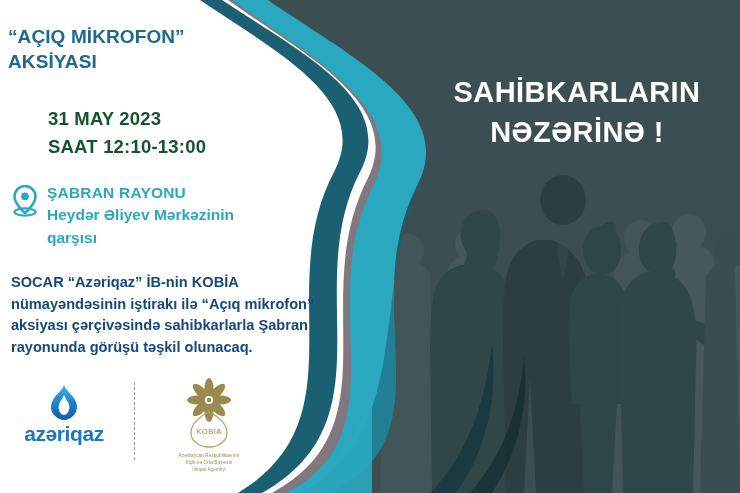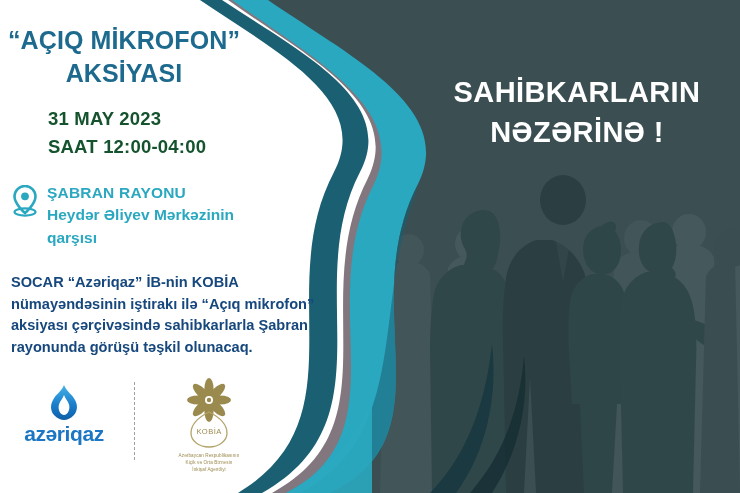--- a/index.html
+++ b/index.html
@@ -24,27 +24,27 @@
     z-index:5;
     pointer-events:none;
   }
   .left-panel > *{pointer-events:auto;}
 
   .event-title{
     position:absolute;
     left:8px; top:24px;
     width:250px;
     color:#1d6a8e;
-    font-size:25px;
+    font-size:19px;
     font-weight:bold;
     line-height:1.32;
     letter-spacing:.1px;
   }
   .event-title .l1{display:block;}
-  .event-title .l2{display:block;text-align:center;padding-right:18px;}
+  .event-title .l2{display:block;text-align:left;padding-right:18px;}
 
   .when{
     position:absolute;
     left:48px; top:105px;
     color:#14532d;
     font-size:18.5px;
     font-weight:bold;
     line-height:1.52;
     letter-spacing:.2px;
   }
@@ -297,21 +297,21 @@
 
   <div class="left-panel">
 
     <div class="event-title">
       <span class="l1">“AÇIQ MİKROFON”</span>
       <span class="l2">AKSİYASI</span>
     </div>
 
     <div class="when">
       <span>31 MAY 2023</span>
-      <span>SAAT 12:00-04:00</span>
+      <span>SAAT 12:10-13:00</span>
     </div>
 
     <div class="where-row">
       <svg class="pin-icon" width="26" height="32" viewBox="0 0 26 32">
         <path d="M13,1 C7.2,1 2.5,5.7 2.5,11.5 C2.5,19 13,28 13,28 C13,28 23.5,19 23.5,11.5
                  C23.5,5.7 18.8,1 13,1 Z" fill="none" stroke="#2aa8c0" stroke-width="2.6"></path>
         <circle cx="13" cy="11.3" r="3.9" fill="#2aa8c0"></circle>
         <ellipse cx="13" cy="27" rx="10.5" ry="3.6" fill="none" stroke="#2aa8c0" stroke-width="2.2"></ellipse>
       </svg>
       <div class="where-text">

